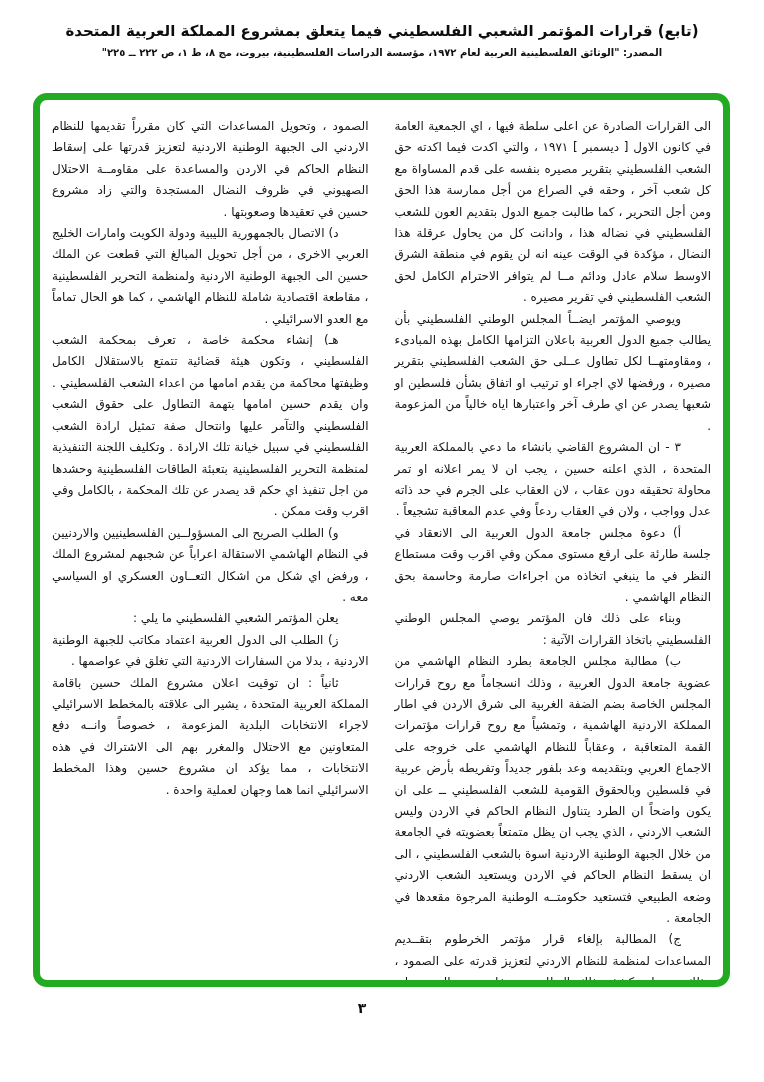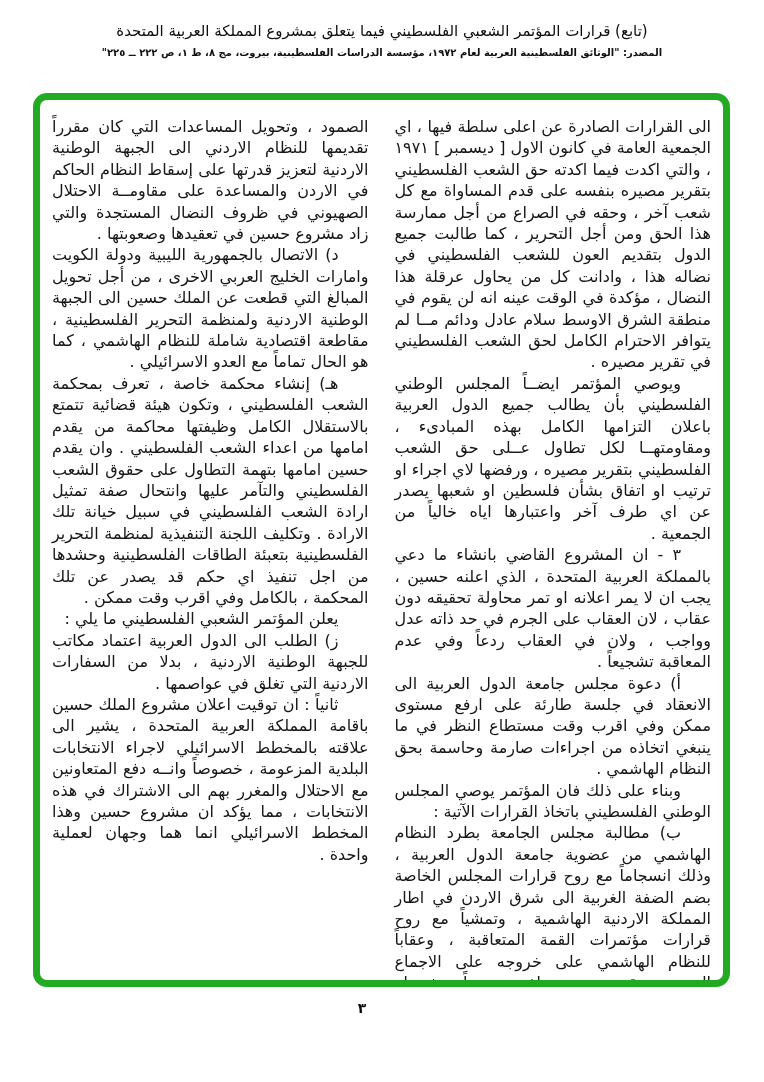--- a/index.html
+++ b/index.html
@@ -16,21 +16,21 @@
     background: #ffffff;
     direction: rtl;
   }
   .header {
     position: absolute;
     top: 22px; left: 0; width: 764px;
     text-align: center;
   }
   .doc-title {
     font-size: 15px;
-    font-weight: normal;
+    font-weight: bold;
     color: #0d0d0d;
     letter-spacing: 0;
   }
   .doc-source {
     margin-top: 7px;
     font-size: 10px;
     font-weight: bold;
     color: #101010;
   }
   .frame {
@@ -47,21 +47,21 @@
     direction: rtl;
     gap: 26px;
     padding: 16px 12px 18px 12px;
     height: 100%;
   }
   .col {
     flex: 1 1 0;
     min-width: 0;
   }
   .col p {
-    font-size: 16px;
+    font-size: 12px;
     line-height: 21.4px;
     text-align: justify;
     color: #161616;
   }
   .col p.indent { text-indent: 30px; }
   .col p.flow-end { text-align-last: justify; }
   .page-number {
     position: absolute;
     top: 1000px; left: 0;
     width: 724px;
@@ -79,32 +79,33 @@
   <div class="header">
     <div class="doc-title">(تابع) قرارات المؤتمر الشعبي الفلسطيني فيما يتعلق بمشروع المملكة العربية المتحدة</div>
     <div class="doc-source">المصدر: "الوثائق الفلسطينية العربية لعام ١٩٧٢، مؤسسة الدراسات الفلسطينية، بيروت، مج ٨، ط ١، ص ٢٢٢ ــ ٢٢٥"</div>
   </div>
 
   <div class="frame">
     <div class="columns">
 
       <div class="col">
         <p>الى القرارات الصادرة عن اعلى سلطة فيها ، اي الجمعية العامة في كانون الاول [ ديسمبر ] ١٩٧١ ، والتي اكدت فيما اكدته حق الشعب الفلسطيني بتقرير مصيره بنفسه على قدم المساواة مع كل شعب آخر ، وحقه في الصراع من أجل ممارسة هذا الحق ومن أجل التحرير ، كما طالبت جميع الدول بتقديم العون للشعب الفلسطيني في نضاله هذا ، وادانت كل من يحاول عرقلة هذا النضال ، مؤكدة في الوقت عينه انه لن يقوم في منطقة الشرق الاوسط سلام عادل ودائم مــا لم يتوافر الاحترام الكامل لحق الشعب الفلسطيني في تقرير مصيره .</p>
-        <p class="indent">ويوصي المؤتمر ايضــاً المجلس الوطني الفلسطيني بأن يطالب جميع الدول العربية باعلان التزامها الكامل بهذه المبادىء ، ومقاومتهــا لكل تطاول عــلى حق الشعب الفلسطيني بتقرير مصيره ، ورفضها لاي اجراء او ترتيب او اتفاق بشأن فلسطين او شعبها يصدر عن اي طرف آخر واعتبارها اياه خالياً من الجمعية .</p>
+        <p class="indent">ويوصي المؤتمر ايضــاً المجلس الوطني الفلسطيني بأن يطالب جميع الدول العربية باعلان التزامها الكامل بهذه المبادىء ، ومقاومتهــا لكل تطاول عــلى حق الشعب الفلسطيني بتقرير مصيره ، ورفضها لاي اجراء او ترتيب او اتفاق بشأن فلسطين او شعبها يصدر عن اي طرف آخر واعتبارها اياه خالياً من المزعومة .</p>
         <p class="indent">٣ - ان المشروع القاضي بانشاء ما دعي بالمملكة العربية المتحدة ، الذي اعلنه حسين ، يجب ان لا يمر اعلانه او تمر محاولة تحقيقه دون عقاب ، لان العقاب على الجرم في حد ذاته عدل وواجب ، ولان في العقاب ردعاً وفي عدم المعاقبة تشجيعاً .</p>
         <p class="indent">أ) دعوة مجلس جامعة الدول العربية الى الانعقاد في جلسة طارئة على ارفع مستوى ممكن وفي اقرب وقت مستطاع النظر في ما ينبغي اتخاذه من اجراءات صارمة وحاسمة بحق النظام الهاشمي .</p>
         <p class="indent">وبناء على ذلك فان المؤتمر يوصي المجلس الوطني الفلسطيني باتخاذ القرارات الآتية :</p>
         <p class="indent">ب) مطالبة مجلس الجامعة بطرد النظام الهاشمي من عضوية جامعة الدول العربية ، وذلك انسجاماً مع روح قرارات المجلس الخاصة بضم الضفة الغربية الى شرق الاردن في اطار المملكة الاردنية الهاشمية ، وتمشياً مع روح قرارات مؤتمرات القمة المتعاقبة ، وعقاباً للنظام الهاشمي على خروجه على الاجماع العربي وبتقديمه وعد بلفور جديداً وتفريطه بأرض عربية في فلسطين وبالحقوق القومية للشعب الفلسطيني ــ على ان يكون واضحاً ان الطرد يتناول النظام الحاكم في الاردن وليس الشعب الاردني ، الذي يجب ان يظل متمتعاً بعضويته في الجامعة من خلال الجبهة الوطنية الاردنية اسوة بالشعب الفلسطيني ، الى ان يسقط النظام الحاكم في الاردن ويستعيد الشعب الاردني وضعه الطبيعي فتستعيد حكومتــه الوطنية المرجوة مقعدها في الجامعة .</p>
         <p class="indent flow-end">ج) المطالبة بإلغاء قرار مؤتمر الخرطوم بتقــديم المساعدات لمنظمة للنظام الاردني لتعزيز قدرته على الصمود ، وذلك بعد ان كشف ذلك النظام عن خلوه من العزم على</p>
       </div>
 
       <div class="col">
         <p>الصمود ، وتحويل المساعدات التي كان مقرراً تقديمها للنظام الاردني الى الجبهة الوطنية الاردنية لتعزيز قدرتها على إسقاط النظام الحاكم في الاردن والمساعدة على مقاومــة الاحتلال الصهيوني في ظروف النضال المستجدة والتي زاد مشروع حسين في تعقيدها وصعوبتها .</p>
         <p class="indent">د) الاتصال بالجمهورية الليبية ودولة الكويت وامارات الخليج العربي الاخرى ، من أجل تحويل المبالغ التي قطعت عن الملك حسين الى الجبهة الوطنية الاردنية ولمنظمة التحرير الفلسطينية ، مقاطعة اقتصادية شاملة للنظام الهاشمي ، كما هو الحال تماماً مع العدو الاسرائيلي .</p>
         <p class="indent">هـ) إنشاء محكمة خاصة ، تعرف بمحكمة الشعب الفلسطيني ، وتكون هيئة قضائية تتمتع بالاستقلال الكامل وظيفتها محاكمة من يقدم امامها من اعداء الشعب الفلسطيني . وان يقدم حسين امامها بتهمة التطاول على حقوق الشعب الفلسطيني والتآمر عليها وانتحال صفة تمثيل ارادة الشعب الفلسطيني في سبيل خيانة تلك الارادة . وتكليف اللجنة التنفيذية لمنظمة التحرير الفلسطينية بتعبئة الطاقات الفلسطينية وحشدها من اجل تنفيذ اي حكم قد يصدر عن تلك المحكمة ، بالكامل وفي اقرب وقت ممكن .</p>
+        <p class="indent">و) الطلب الصريح الى المسؤولــين الفلسطينيين والاردنيين في النظام الهاشمي الاستقالة اعراباً عن شجبهم لمشروع الملك ، ورفض اي شكل من اشكال التعــاون العسكري او السياسي معه .</p>
         <p class="indent">يعلن المؤتمر الشعبي الفلسطيني ما يلي :</p>
         <p class="indent">ز) الطلب الى الدول العربية اعتماد مكاتب للجبهة الوطنية الاردنية ، بدلا من السفارات الاردنية التي تغلق في عواصمها .</p>
         <p class="indent">ثانياً : ان توقيت اعلان مشروع الملك حسين باقامة المملكة العربية المتحدة ، يشير الى علاقته بالمخطط الاسرائيلي لاجراء الانتخابات البلدية المزعومة ، خصوصاً وانــه دفع المتعاونين مع الاحتلال والمغرر بهم الى الاشتراك في هذه الانتخابات ، مما يؤكد ان مشروع حسين وهذا المخطط الاسرائيلي انما هما وجهان لعملية واحدة .</p>
 
       </div>
 
     </div>
   </div>
 
   <div class="page-number">٣</div>

